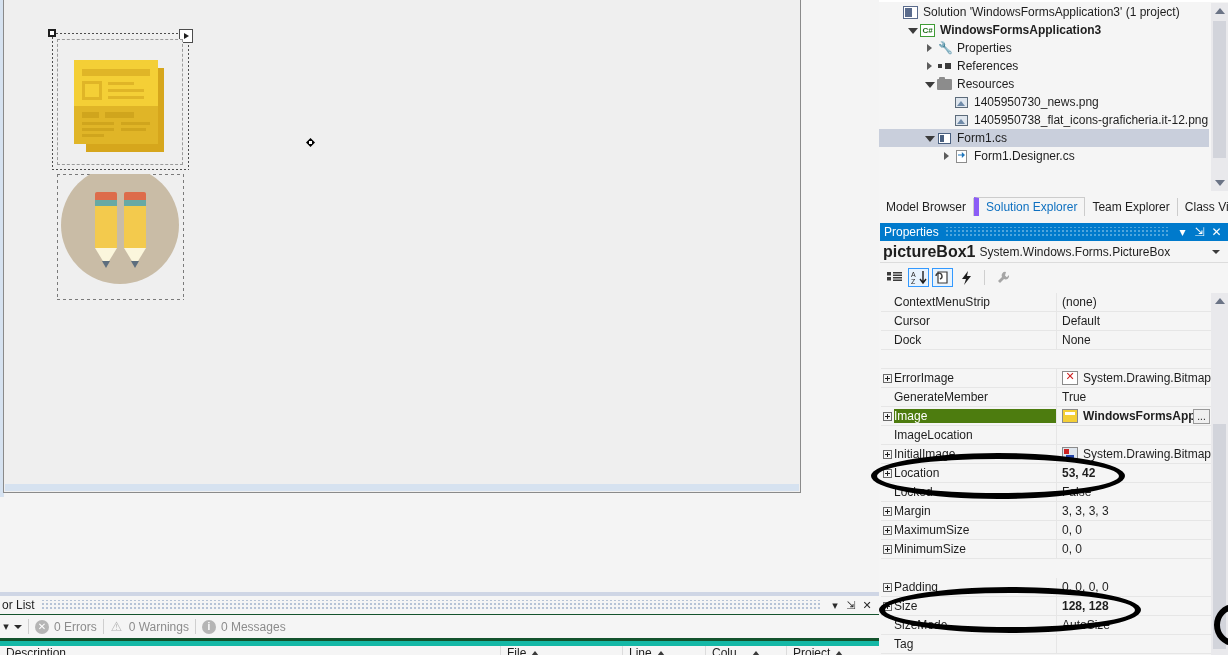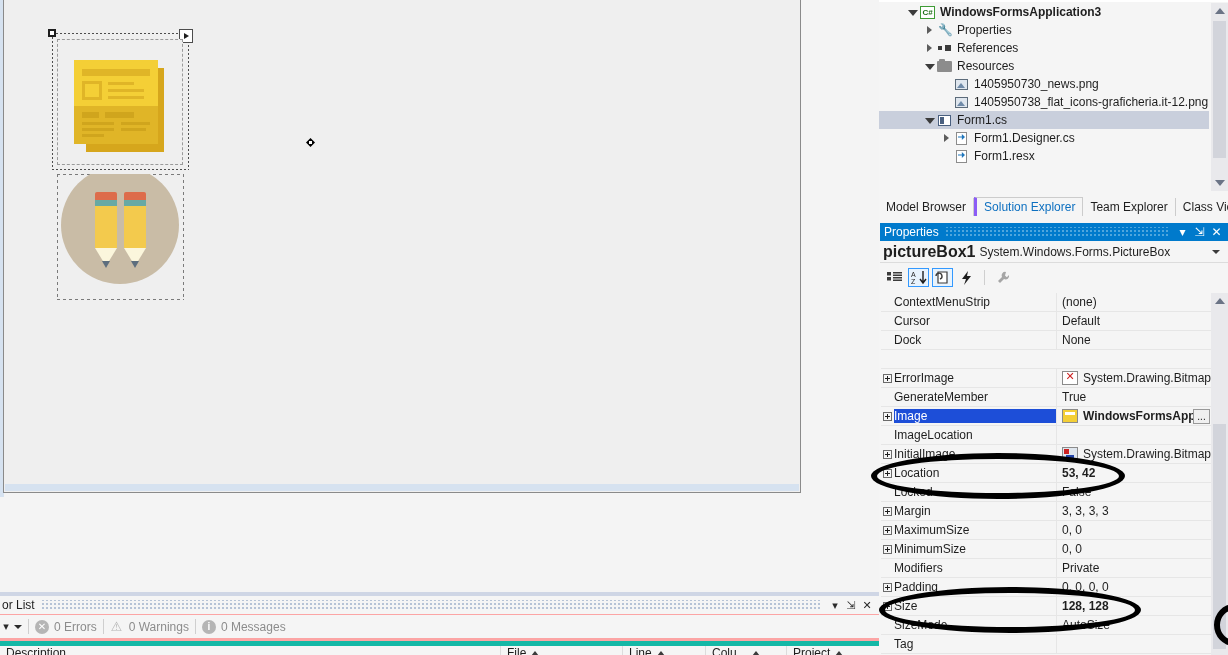--- a/index.html
+++ b/index.html
@@ -69,21 +69,21 @@
   .p-body{position:absolute;top:14px;left:0;width:22px;height:42px;background:#f3ca4d;}
   .p-tip{position:absolute;top:56px;left:0;width:0;height:0;border-left:11px solid transparent;border-right:11px solid transparent;border-top:18px solid #fbf6dc;}
   .p-point{position:absolute;top:69px;left:7px;width:0;height:0;border-left:4px solid transparent;border-right:4px solid transparent;border-top:7px solid #5d6e7e;}
 
   #snap-marker{position:absolute;left:306px;top:138px;width:9px;height:9px;}
   #snap-marker::before{content:"";position:absolute;left:0;top:0;width:9px;height:9px;background:#000;
     clip-path:polygon(50% 0,100% 50%,50% 100%,0 50%);}
   #snap-marker::after{content:"";position:absolute;left:3px;top:3px;width:3px;height:3px;background:#fff;}
 
   
-  #error-list{position:absolute;left:0;top:592px;width:879px;height:63px;background:#fca5a5;}
+  #error-list{position:absolute;left:0;top:592px;width:879px;height:63px;background:#14532d;}
   #el-splitter{position:absolute;left:0;top:0;width:879px;height:4px;background:#cfd6e5;}
   #el-titlebar{position:absolute;left:0;top:4px;width:879px;height:18px;background:#f5f5f5;display:flex;align-items:center;}
   #el-title{font-size:12px;color:#1e1e1e;padding-left:2px;white-space:nowrap;}
   #el-grip{flex:1;height:11px;margin:0 6px 0 6px;
     background-image:radial-gradient(circle,#b6c3d6 0.8px,transparent 0.9px);
     background-size:4px 4px;background-position:0 2px;}
   .el-tb-btn{width:16px;height:16px;display:flex;align-items:center;justify-content:center;color:#2b2b2b;font-size:11px;}
   #el-toolbar{position:absolute;left:0;top:23px;width:879px;height:23px;background:#f5f5f5;display:flex;align-items:center;}
   .el-filter-caret{width:0;height:0;border-left:4px solid transparent;border-right:4px solid transparent;border-top:4px solid #2b2b2b;margin-left:2px;}
   .el-sep{width:1px;height:15px;background:#cfcfcf;margin:0 6px;}
@@ -133,21 +133,21 @@
     clip-path:polygon(0 40%,55% 40%,55% 0,100% 50%,55% 100%,55% 60%,0 60%);}
 
   #sol-scrollbar{position:absolute;right:0;top:3px;width:17px;height:188px;background:#e9e9ec;}
   .sb-arrow-up{position:absolute;left:4px;top:5px;width:0;height:0;border-left:5px solid transparent;border-right:5px solid transparent;border-bottom:6px solid #6b7486;}
   .sb-arrow-down{position:absolute;left:4px;bottom:5px;width:0;height:0;border-left:5px solid transparent;border-right:5px solid transparent;border-top:6px solid #6b7486;}
   #sol-thumb{position:absolute;left:2px;top:18px;width:13px;height:137px;background:#d2d4db;}
 
   
   #tab-strip{position:absolute;left:0;top:196px;width:349px;height:20px;display:flex;align-items:flex-end;background:#f5f5f5;}
   .vtab{height:18px;display:flex;align-items:center;padding:0 7px;font-size:12px;color:#1e1e1e;border-right:1px solid #ccc;white-space:nowrap;}
-  .vtab.active{color:#0e70c0;border-top:1px solid #ccc;border-left:3px solid #8b5cf6;background:#f5f5f5;}
+  .vtab.active{color:#0e70c0;border-top:1px solid #ccc;border-left:5px solid #8b5cf6;background:#f5f5f5;}
 
   
   #props-title{position:absolute;left:1px;top:223px;width:348px;height:18px;background:#007acc;display:flex;align-items:center;}
   #props-title-text{color:#fff;font-size:12px;padding-left:4px;white-space:nowrap;}
   #props-grip{flex:1;height:11px;margin:0 6px;
     background-image:radial-gradient(circle,#4fa6dd 0.8px,transparent 0.9px);
     background-size:4px 4px;background-position:0 2px;}
   .pt-btn{width:17px;height:16px;display:flex;align-items:center;justify-content:center;color:#fff;font-size:12px;}
 
   #props-object{position:absolute;left:1px;top:242px;width:348px;height:20px;background:#f5f5f5;display:flex;align-items:center;border-bottom:1px solid #dcdcdc;}
@@ -160,21 +160,21 @@
   .ptb.on{border:1px solid #3399ff;background:#e8f3fd;}
 
   #props-grid{position:absolute;left:881px;top:293px;width:330px;height:362px;overflow:hidden;}
   .prow{position:absolute;left:0;width:330px;height:19px;display:flex;align-items:center;border-bottom:1px solid #e6e6e6;box-sizing:border-box;}
   .prow .exp{width:13px;height:19px;flex:none;display:flex;align-items:center;justify-content:center;}
   .plus{width:9px;height:9px;border:1px solid #6b6b6b;position:relative;box-sizing:border-box;}
   .plus::before{content:"";position:absolute;left:1px;top:3px;width:5px;height:1px;background:#1e1e1e;}
   .plus::after{content:"";position:absolute;left:3px;top:1px;width:1px;height:5px;background:#1e1e1e;}
   .pname{width:162px;font-size:12px;color:#1e1e1e;padding-left:0px;white-space:nowrap;overflow:hidden;box-sizing:border-box;}
   .pval{flex:1;font-size:12px;color:#1e1e1e;display:flex;align-items:center;gap:5px;border-left:1px solid #e6e6e6;padding-left:5px;height:19px;box-sizing:border-box;white-space:nowrap;overflow:hidden;}
-  .prow.sel .pname{background:#1d4ed8;color:#fff;}
+  .prow.sel .pname{background:#4d7c0f;color:#fff;}
   .pval b{font-weight:bold;}
   .swatch{width:16px;height:14px;flex:none;border:1px solid #8a8a8a;box-sizing:border-box;position:relative;background:#fff;}
   .sw-error{background:#fff;}
   .sw-error::after{content:"✕";position:absolute;left:0;right:0;top:-2px;text-align:center;font-size:11px;color:#cc2222;font-weight:bold;}
   .sw-image{background:#f4cf36;}
   .sw-image::after{content:"";position:absolute;left:2px;top:2px;right:2px;height:3px;background:#fff;}
   .sw-init{background:#dfe6ee;}
   .sw-init::after{content:"";position:absolute;left:1px;top:1px;width:5px;height:5px;background:#cc2222;}
   .sw-init::before{content:"";position:absolute;left:3px;bottom:1px;width:8px;height:4px;background:#2244aa;}
   .ellipsis-btn{position:absolute;right:1px;top:2px;width:17px;height:15px;border:1px solid #999;background:#f0f0f0;
@@ -307,20 +307,28 @@
   <span style="font-size:12px;color:#3b3b3b;">⌕</span>
   <span style="font-size:8px;color:#3b3b3b;margin-left:2px;">▾</span>
 </div>
 
 <div id="right-panel">
 
   <div id="sol-explorer">
     <div id="sol-top-line"></div>
     <div id="sol-tree">
         <div class="tree-row">
+          <span style="display:inline-block;width:10px;flex:none;"></span>
+          <span class="tw"></span>
+          <span class="ti">
+            <span class="ico-sln"></span>
+          </span>
+          <span style="">Solution 'WindowsFormsApplication3' (1 project)</span>
+        </div>
+        <div class="tree-row">
           <span style="display:inline-block;width:27px;flex:none;"></span>
           <span class="tw">
             <i class="tw-expanded"></i>
           </span>
           <span class="ti">
             <span class="ico-cs">C#</span>
           </span>
           <span style="font-weight:bold;">WindowsFormsApplication3</span>
         </div>
         <div class="tree-row">
@@ -381,28 +389,20 @@
         </div>
         <div class="tree-row">
           <span style="display:inline-block;width:61px;flex:none;"></span>
           <span class="tw">
             <i class="tw-collapsed"></i>
           </span>
           <span class="ti">
             <span class="ico-cs-file"></span>
           </span>
           <span style="">Form1.Designer.cs</span>
-        </div>
-        <div class="tree-row">
-          <span style="display:inline-block;width:61px;flex:none;"></span>
-          <span class="tw"></span>
-          <span class="ti">
-            <span class="ico-cs-file"></span>
-          </span>
-          <span style="">Form1.resx</span>
         </div>
       </div>
 
     <div id="sol-scrollbar">
       <div class="sb-arrow-up"></div>
       <div id="sol-thumb"></div>
       <div class="sb-arrow-down"></div>
     </div>
   </div>
 
@@ -588,27 +588,20 @@
     </div>
     <div class="prow" style="top: 247px;">
       <span class="exp">
         <i class="plus"></i>
       </span>
       <span class="pname">MinimumSize</span>
       <span class="pval">
         <span>0, 0</span>
       </span>
     </div>
-    <div class="prow" style="top: 266px;">
-      <span class="exp"></span>
-      <span class="pname">Modifiers</span>
-      <span class="pval">
-        <span>Private</span>
-      </span>
-    </div>
     <div class="prow" style="top: 285px;">
       <span class="exp">
         <i class="plus"></i>
       </span>
       <span class="pname">Padding</span>
       <span class="pval">
         <span>0, 0, 0, 0</span>
       </span>
     </div>
     <div class="prow" style="top: 304px;">

